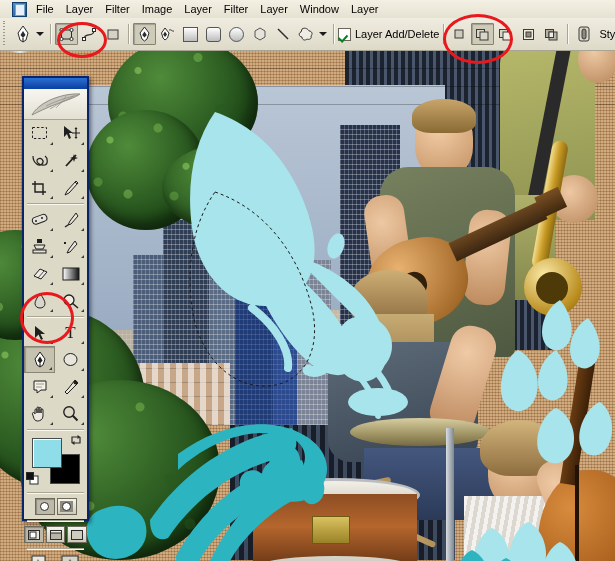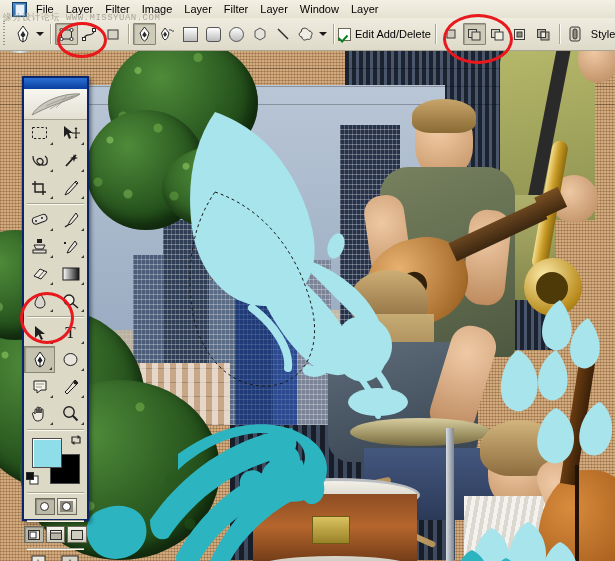--- a/index.html
+++ b/index.html
@@ -381,21 +381,20 @@
     <div class="menu-item">Layer</div>
     <div class="menu-item">Filter</div>
     <div class="menu-item">Image</div>
     <div class="menu-item">Layer</div>
     <div class="menu-item">Filter</div>
     <div class="menu-item">Layer</div>
     <div class="menu-item">Window</div>
     <div class="menu-item">Layer</div>
   </div>
 
-  <div id="watermark">缘分设计论坛 WWW.MISSYUAN.COM</div>
 
   <div id="optionsbar">
     <div class="grip"></div>
 
     <div class="ob-tool">
       <svg width="14" height="18" viewBox="0 0 14 18">
         <path d="M7,1 L12,8 L10,15 L7,17 L4,15 L2,8 Z" fill="#fdfdfb" stroke="#2b2b2b" stroke-width="1"></path>
         <path d="M7,6 L9.5,10 L7,13 L4.5,10 Z" fill="#2b2b2b"></path>
         <path d="M7,13 L7,17" stroke="#2b2b2b" stroke-width="1.2"></path>
       </svg>
@@ -469,21 +468,21 @@
         </svg>
       </div>
     <div class="ob-tool" style="width:12px;">
       <svg width="8" height="6" viewBox="0 0 8 6">
           <path d="M0,1 L8,1 L4,5 Z" fill="#1a1a1a"></path>
         </svg>
     </div>
     <div class="ob-sep"></div>
 
     <div class="chk"></div>
-    <div class="ob-label">Edit Add/Delete</div>
+    <div class="ob-label">Layer Add/Delete</div>
     <div class="ob-sep"></div>
 
     <div class="ob-btn">
       <svg width="13" height="12" viewBox="0 0 13 12">
         <rect x="2" y="2" width="8" height="8" fill="#cecbbc" stroke="#3a3a3a"></rect>
         </svg>
       </div>
     <div class="ob-btn on">
       <svg width="15" height="13" viewBox="0 0 15 13">
         <rect x="1.5" y="1.5" width="8" height="8" fill="#d9d6c8" stroke="#3a3a3a"></rect>

